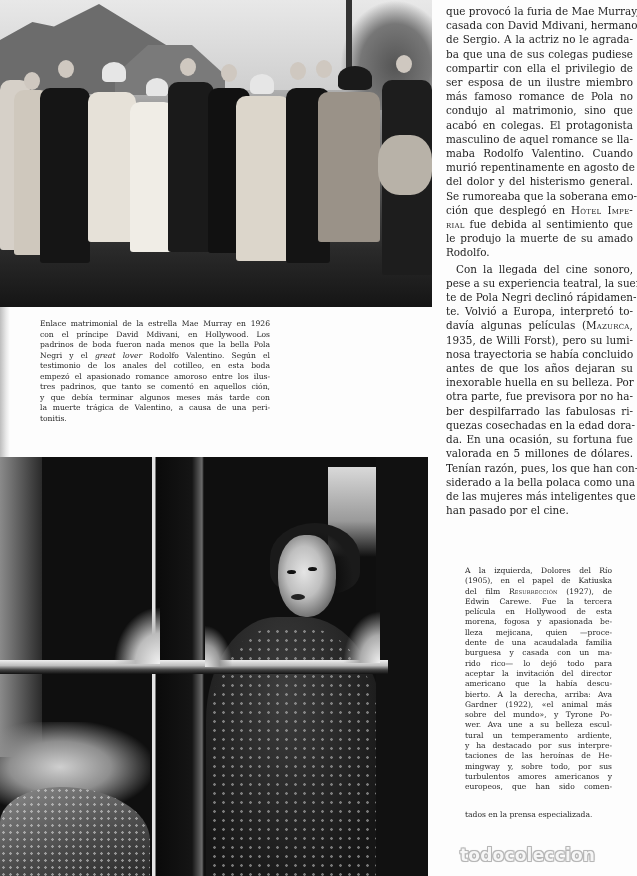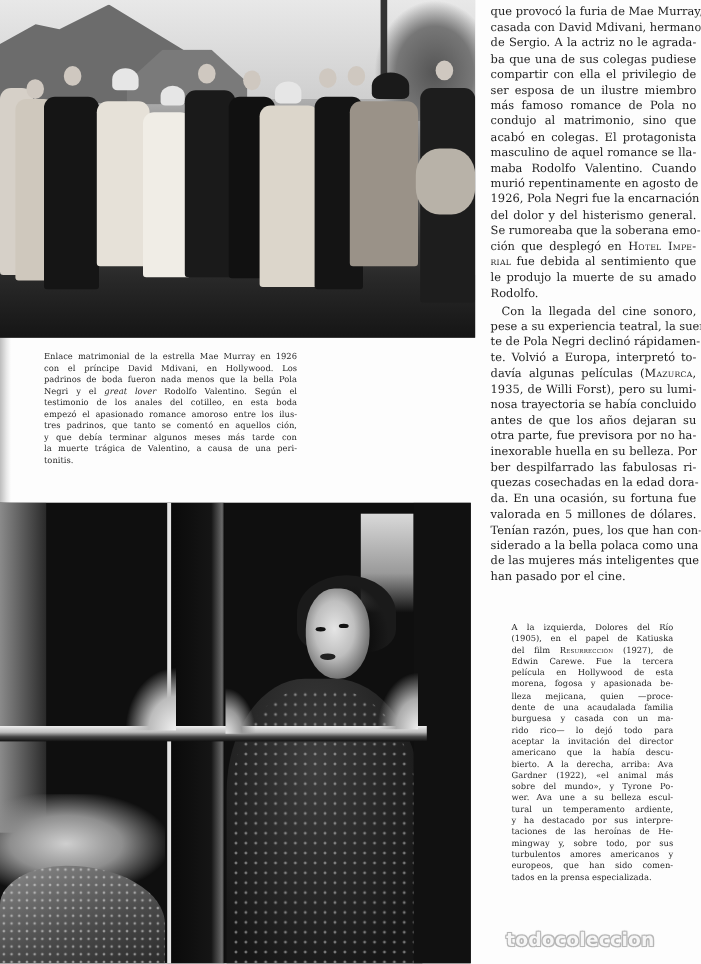--- a/index.html
+++ b/index.html
@@ -93,21 +93,21 @@
     .photo2 .cloth-dots { position:absolute; left:0; top:330px; width:150px; height:89px; border-radius: 40% 60% 0 0;
       background-image: radial-gradient(circle, rgba(240,240,240,0.5) 0 1px, rgba(0,0,0,0) 1.5px);
       background-size: 7px 7px; }
 
     
     .caption2 {
       position: absolute; left: 465px; top: 566px; width: 147px;
       font-size: 7.6px; line-height: 10.3px; color: #262626;
     }
     .caption2 .line { display:block; text-align: justify; text-align-last: justify; white-space: nowrap; }
-    .caption2 .line.last { text-align-last: left; }
+    .caption2 .line.last { text-align-last: left; margin-top: 17px; }
 
     
     .watermark {
       position: absolute; left: 460px; top: 845px;
       font-family: "DejaVu Sans", "Liberation Sans", sans-serif; font-weight: bold;
       font-size: 17px; letter-spacing: 0.2px;
       color: #f6f6f6;
       text-shadow: 0 0 1px #9a9a9a, 0 0 2px #b0b0b0, 1px 1px 0 #bdbdbd, -1px -1px 0 #bdbdbd, 1px -1px 0 #bdbdbd, -1px 1px 0 #bdbdbd;
     }
   </style>
@@ -169,39 +169,38 @@
     <span class="line">de Sergio. A la actriz no le agrada-</span>
     <span class="line">ba que una de sus colegas pudiese</span>
     <span class="line">compartir con ella el privilegio de</span>
     <span class="line">ser esposa de un ilustre miembro</span>
     <span class="line">más famoso romance de Pola no</span>
     <span class="line">condujo al matrimonio, sino que</span>
     <span class="line">acabó en colegas. El protagonista</span>
     <span class="line">masculino de aquel romance se lla-</span>
     <span class="line">maba Rodolfo Valentino. Cuando</span>
     <span class="line">murió repentinamente en agosto de</span>
-    <span class="line">1926, Pola Negri fue la encarnación</span>
     <span class="line">del dolor y del histerismo general.</span>
     <span class="line">Se rumoreaba que la soberana emo-</span>
     <span class="line"><span>ción que desplegó en </span><span class="sc">Hotel Impe-</span></span>
     <span class="line"><span class="sc">rial</span><span> fue debida al sentimiento que</span></span>
     <span class="line">le produjo la muerte de su amado</span>
     <span class="line last">Rodolfo.</span>
   </div>
   <div class="para2">
     <span class="line indent">Con la llegada del cine sonoro,</span>
     <span class="line">pese a su experiencia teatral, la suer-</span>
     <span class="line">te de Pola Negri declinó rápidamen-</span>
     <span class="line">te. Volvió a Europa, interpretó to-</span>
     <span class="line"><span>davía algunas películas (</span><span class="sc">Mazurca,</span></span>
     <span class="line">1935, de Willi Forst), pero su lumi-</span>
     <span class="line">nosa trayectoria se había concluido</span>
     <span class="line">antes de que los años dejaran su</span>
+    <span class="line">inexorable huella en su belleza. Por</span>
     <span class="line">otra parte, fue previsora por no ha-</span>
-    <span class="line">inexorable huella en su belleza. Por</span>
     <span class="line">ber despilfarrado las fabulosas ri-</span>
     <span class="line">quezas cosechadas en la edad dora-</span>
     <span class="line">da. En una ocasión, su fortuna fue</span>
     <span class="line">valorada en 5 millones de dólares.</span>
     <span class="line">Tenían razón, pues, los que han con-</span>
     <span class="line">siderado a la bella polaca como una</span>
     <span class="line">de las mujeres más inteligentes que</span>
     <span class="line last">han pasado por el cine.</span>
   </div>
 </div>

